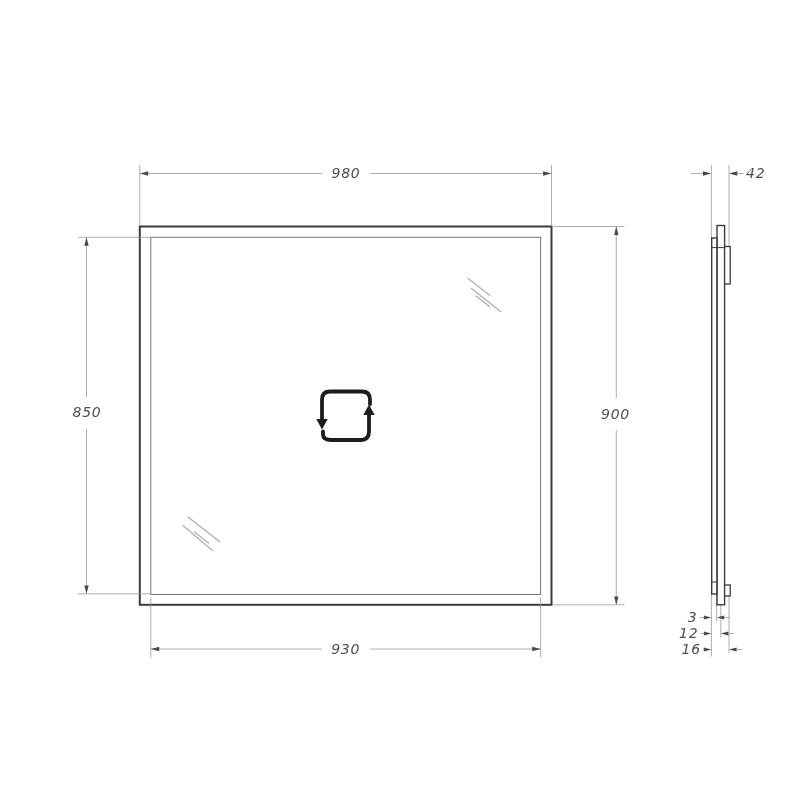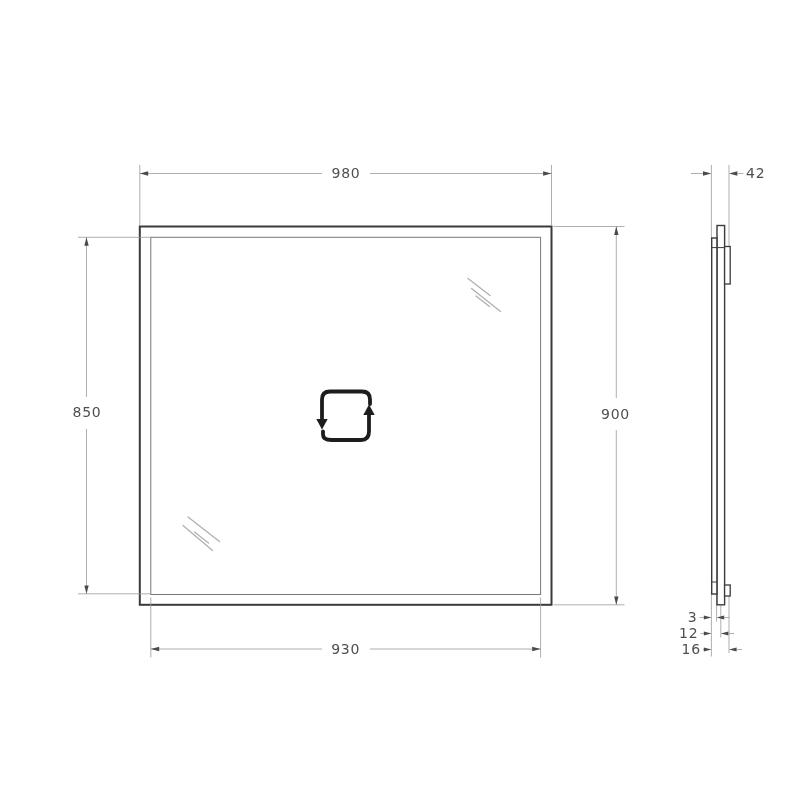--- a/index.html
+++ b/index.html
@@ -4,21 +4,21 @@
 <style>
   html, body {
     margin: 0;
     padding: 0;
     background: #ffffff;
     width: 800px;
     height: 800px;
     overflow: hidden;
     font-family: "DejaVu Sans", sans-serif;
   }
-  .canvas-wrap { position: absolute; top: 0; left: 0; width: 800px; height: 704px; }
+  .canvas-wrap { position: absolute; top: 0; left: 0; width: 800px; height: 704px; font-style: italic; }
   svg { display: block; }
   .obj    { stroke: #3b3b3b; fill: #ffffff; }
   .obj2   { stroke: #787878; fill: #ffffff; }
   .dimln  { stroke: #9b9b9b; stroke-width: 0.8; fill: none; }
   .arrow  { fill: #4a4a4a; stroke: none; }
   .shine  { stroke: #b0b0b0; stroke-width: 1.3; fill: none; stroke-linecap: round; }
   .icon-stroke { stroke: #1d1d1d; stroke-width: 3.8; fill: none; stroke-linecap: round; stroke-linejoin: round; }
   .icon-fill   { fill: #1d1d1d; stroke: none; }
   .dim-label {
     font-family: "DejaVu Sans", "Liberation Sans", sans-serif;

